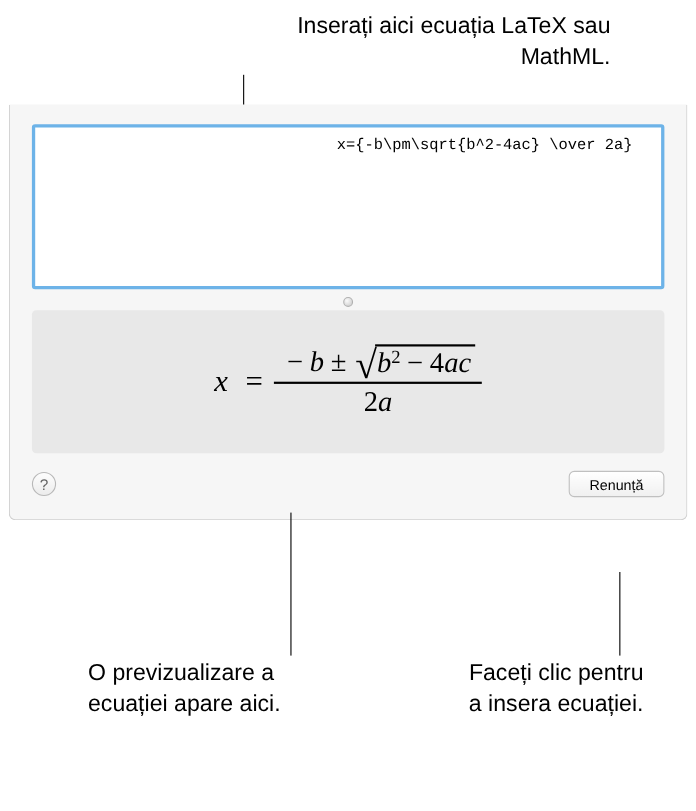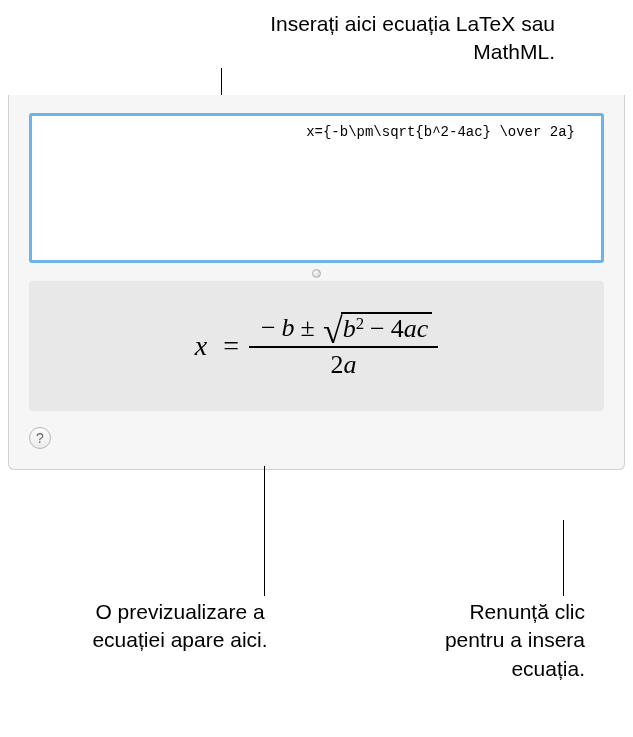--- a/index.html
+++ b/index.html
@@ -228,20 +228,21 @@
         </span>
       </span>
     </div>
   </div>
 
   <div class="footer-row">
     <div class="help-button">
       <span>?</span>
     </div>
     <div class="footer-spacer"></div>
+    <button class="btn btn-secondary">Renunță</button>
   </div>
 </div>
 
 <div class="callout-line" style="top:466px; left:264px; height:130px;"></div>
-<div class="callout-text" style="top:598px; left:80px; width:200px; text-align:center;">O previzualizare a ecuației apare aici.</div>
+<div class="callout-text" style="top:598px; left:80px; width:200px; text-align:left;">O previzualizare a ecuației apare aici.</div>
 
 <div class="callout-line" style="top:520px; left:563px; height:76px;"></div>
-<div class="callout-text" style="top:598px; left:410px; width:175px; text-align:right;">Renunță clic pentru a insera ecuația.</div>
+<div class="callout-text" style="top:598px; left:410px; width:175px; text-align:right;">Faceți clic pentru a insera ecuației.</div>
 
 </body></html>

